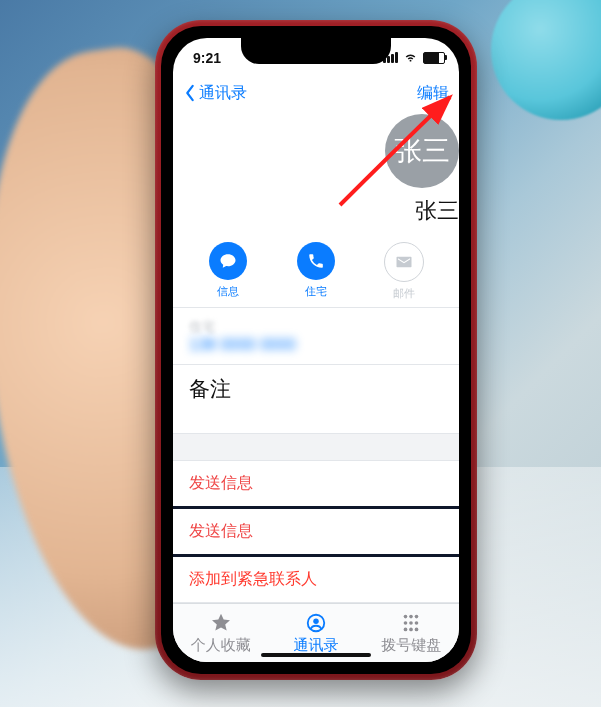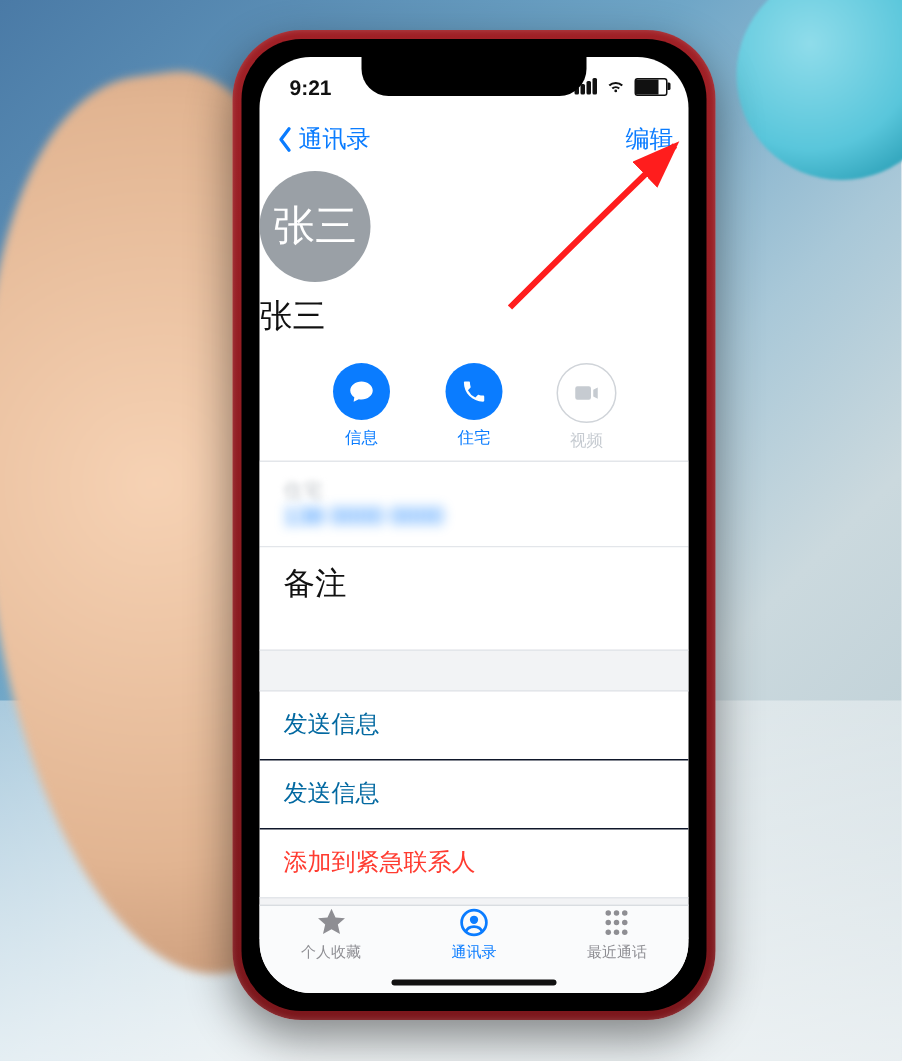--- a/index.html
+++ b/index.html
@@ -21,46 +21,46 @@
   .bars i:nth-child(1){height:5px}.bars i:nth-child(2){height:7px}.bars i:nth-child(3){height:9px}.bars i:nth-child(4){height:11px}
   .batt{width:20px;height:10px;border:1px solid #111;border-radius:2px;position:relative;}
   .batt::after{content:"";position:absolute;right:-3px;top:2px;width:2px;height:5px;background:#111;border-radius:0 1px 1px 0;}
   .batt i{display:block;width:15px;height:100%;background:#111;}
 
   .navbar{display:flex;align-items:center;height:34px;padding:0 10px;font-size:16px;}
   .nav-back{display:flex;align-items:center;color:#0a7cff;gap:2px;cursor:pointer;}
   .nav-back svg{width:14px;height:18px;}
   .nav-edit{margin-left:auto;color:#0a7cff;cursor:pointer;text-align:center;}
 
-  .contact-head{display:flex;flex-direction:column;align-items:flex-start;padding:4px 0 10px;}
+  .contact-head{display:flex;flex-direction:column;align-items:flex-end;padding:4px 0 10px;}
   .avatar{width:74px;height:74px;border-radius:50%;background:#9aa0a6;display:flex;align-items:center;justify-content:center;color:#fff;font-size:28px;font-weight:500;}
   .contact-name{margin-top:8px;font-size:22px;color:#111;}
 
-  .action-row{display:flex;justify-content:center;gap:23px;padding:6px 0 6px;}
+  .action-row{display:flex;justify-content:center;gap:36px;padding:6px 0 6px;}
   .action{display:flex;flex-direction:column;align-items:center;width:52px;}
   .action .circ{width:38px;height:38px;border-radius:50%;display:flex;align-items:center;justify-content:center;}
   .action.enabled .circ{background:#0a7cff;color:#fff;}
   .action.disabled .circ{background:transparent;border:1px solid #d0d4d9;color:#c6cbd1;}
   .action .lbl{margin-top:4px;font-size:11px;color:#0a7cff;}
   .action.disabled .lbl{color:#c6cbd1;}
   .action svg{width:18px;height:18px;}
 
   .sep{height:1px;background:#e3e6ea;margin:0;}
   .card{background:#fff;}
   .phone-row{padding:10px 16px;}
   .phone-label{font-size:13px;color:#b9bec4;filter:blur(2px);}
   .phone-num{font-size:16px;color:#0a7cff;filter:blur(4px);}
   .notes{padding:10px 16px 30px;font-size:21px;color:#111;}
   .gap{height:26px;background:#f2f3f5;border-top:1px solid #e3e6ea;border-bottom:1px solid #e3e6ea;}
-  .link-row{padding:12px 16px;font-size:16px;color:#0369a1;border-bottom:1px solid #0f172a;cursor:pointer;}
+  .link-row{padding:12px 16px;font-size:16px;color:#ef4444;border-bottom:3px solid #0f172a;cursor:pointer;}
   .link-row.danger{color:#ff3b30;}
   .link-row.last{border-bottom:0;}
 
   .tabbar{position:absolute;left:0;right:0;bottom:0;height:58px;border-top:1px solid #d9dde1;background:#fafbfc;display:flex;}
-  .tab{flex:1;display:flex;flex-direction:column;align-items:center;gap:2px;color:#8e8e93;font-size:10px;cursor:pointer;}
+  .tab{flex:1;display:flex;flex-direction:column;align-items:center;justify-content:center;gap:2px;color:#8e8e93;font-size:15px;cursor:pointer;}
   .tab.active{color:#0a7cff;}
   .tab svg{width:22px;height:22px;}
   .home-ind{position:absolute;left:50%;bottom:5px;transform:translateX(-50%);width:110px;height:4px;border-radius:2px;background:#111;}
 
   .arrow{position:absolute;pointer-events:none;}
 </style>
 </head>
 <body>
 
 <div class="bg"></div>
@@ -121,24 +121,24 @@
           <span class="circ">
             <svg viewBox="0 0 24 24" fill="#fff">
                 <path d="M6.6 10.8a15 15 0 006.6 6.6l2.2-2.2c.3-.3.7-.4 1-.2 1.2.4 2.4.6 3.7.6.6 0 1 .4 1 1v3.4c0 .6-.4 1-1 1C10.6 21 3 13.4 3 4c0-.6.4-1 1-1h3.4c.6 0 1 .4 1 1 0 1.3.2 2.5.6 3.7.1.3 0 .7-.2 1l-2.2 2.1z"></path>
               </svg>
           </span>
           <span class="lbl">住宅</span>
         </div>
         <div class="action disabled">
           <span class="circ">
             <svg viewBox="0 0 24 24" fill="#c6cbd1">
-                <path d="M4 6h10a2 2 0 012 2v8a2 2 0 01-2 2H4a2 2 0 01-2-2V8a2 2 0 012-2zm14 3l4-2v10l-4-2V9z"></path>
+                <path d="M3 5h18a1 1 0 011 1v12a1 1 0 01-1 1H3a1 1 0 01-1-1V6a1 1 0 011-1zm9 7L4 7v1.5l8 5 8-5V7l-8 5z"></path>
               </svg>
           </span>
-          <span class="lbl">视频</span>
+          <span class="lbl">邮件</span>
         </div>
       </div>
 
       <div class="sep"></div>
 
       <div class="card phone-row">
         <div class="phone-label">住宅</div>
         <div class="phone-num">138 0000 0000</div>
       </div>
       <div class="sep"></div>
@@ -174,21 +174,21 @@
               <circle cx="6" cy="5" r="2"></circle>
               <circle cx="12" cy="5" r="2"></circle>
               <circle cx="18" cy="5" r="2"></circle>
               <circle cx="6" cy="12" r="2"></circle>
               <circle cx="12" cy="12" r="2"></circle>
               <circle cx="18" cy="12" r="2"></circle>
               <circle cx="6" cy="19" r="2"></circle>
               <circle cx="12" cy="19" r="2"></circle>
               <circle cx="18" cy="19" r="2"></circle>
             </svg>
-          <span>最近通话</span>
+          <span>拨号键盘</span>
         </div>
         <div class="home-ind"></div>
       </div>
 
     </div>
   </div>
 </div>
 
 <svg class="arrow" style="left:320px;top:85px;width:160px;height:130px;" viewBox="0 0 160 130">
   <defs>

